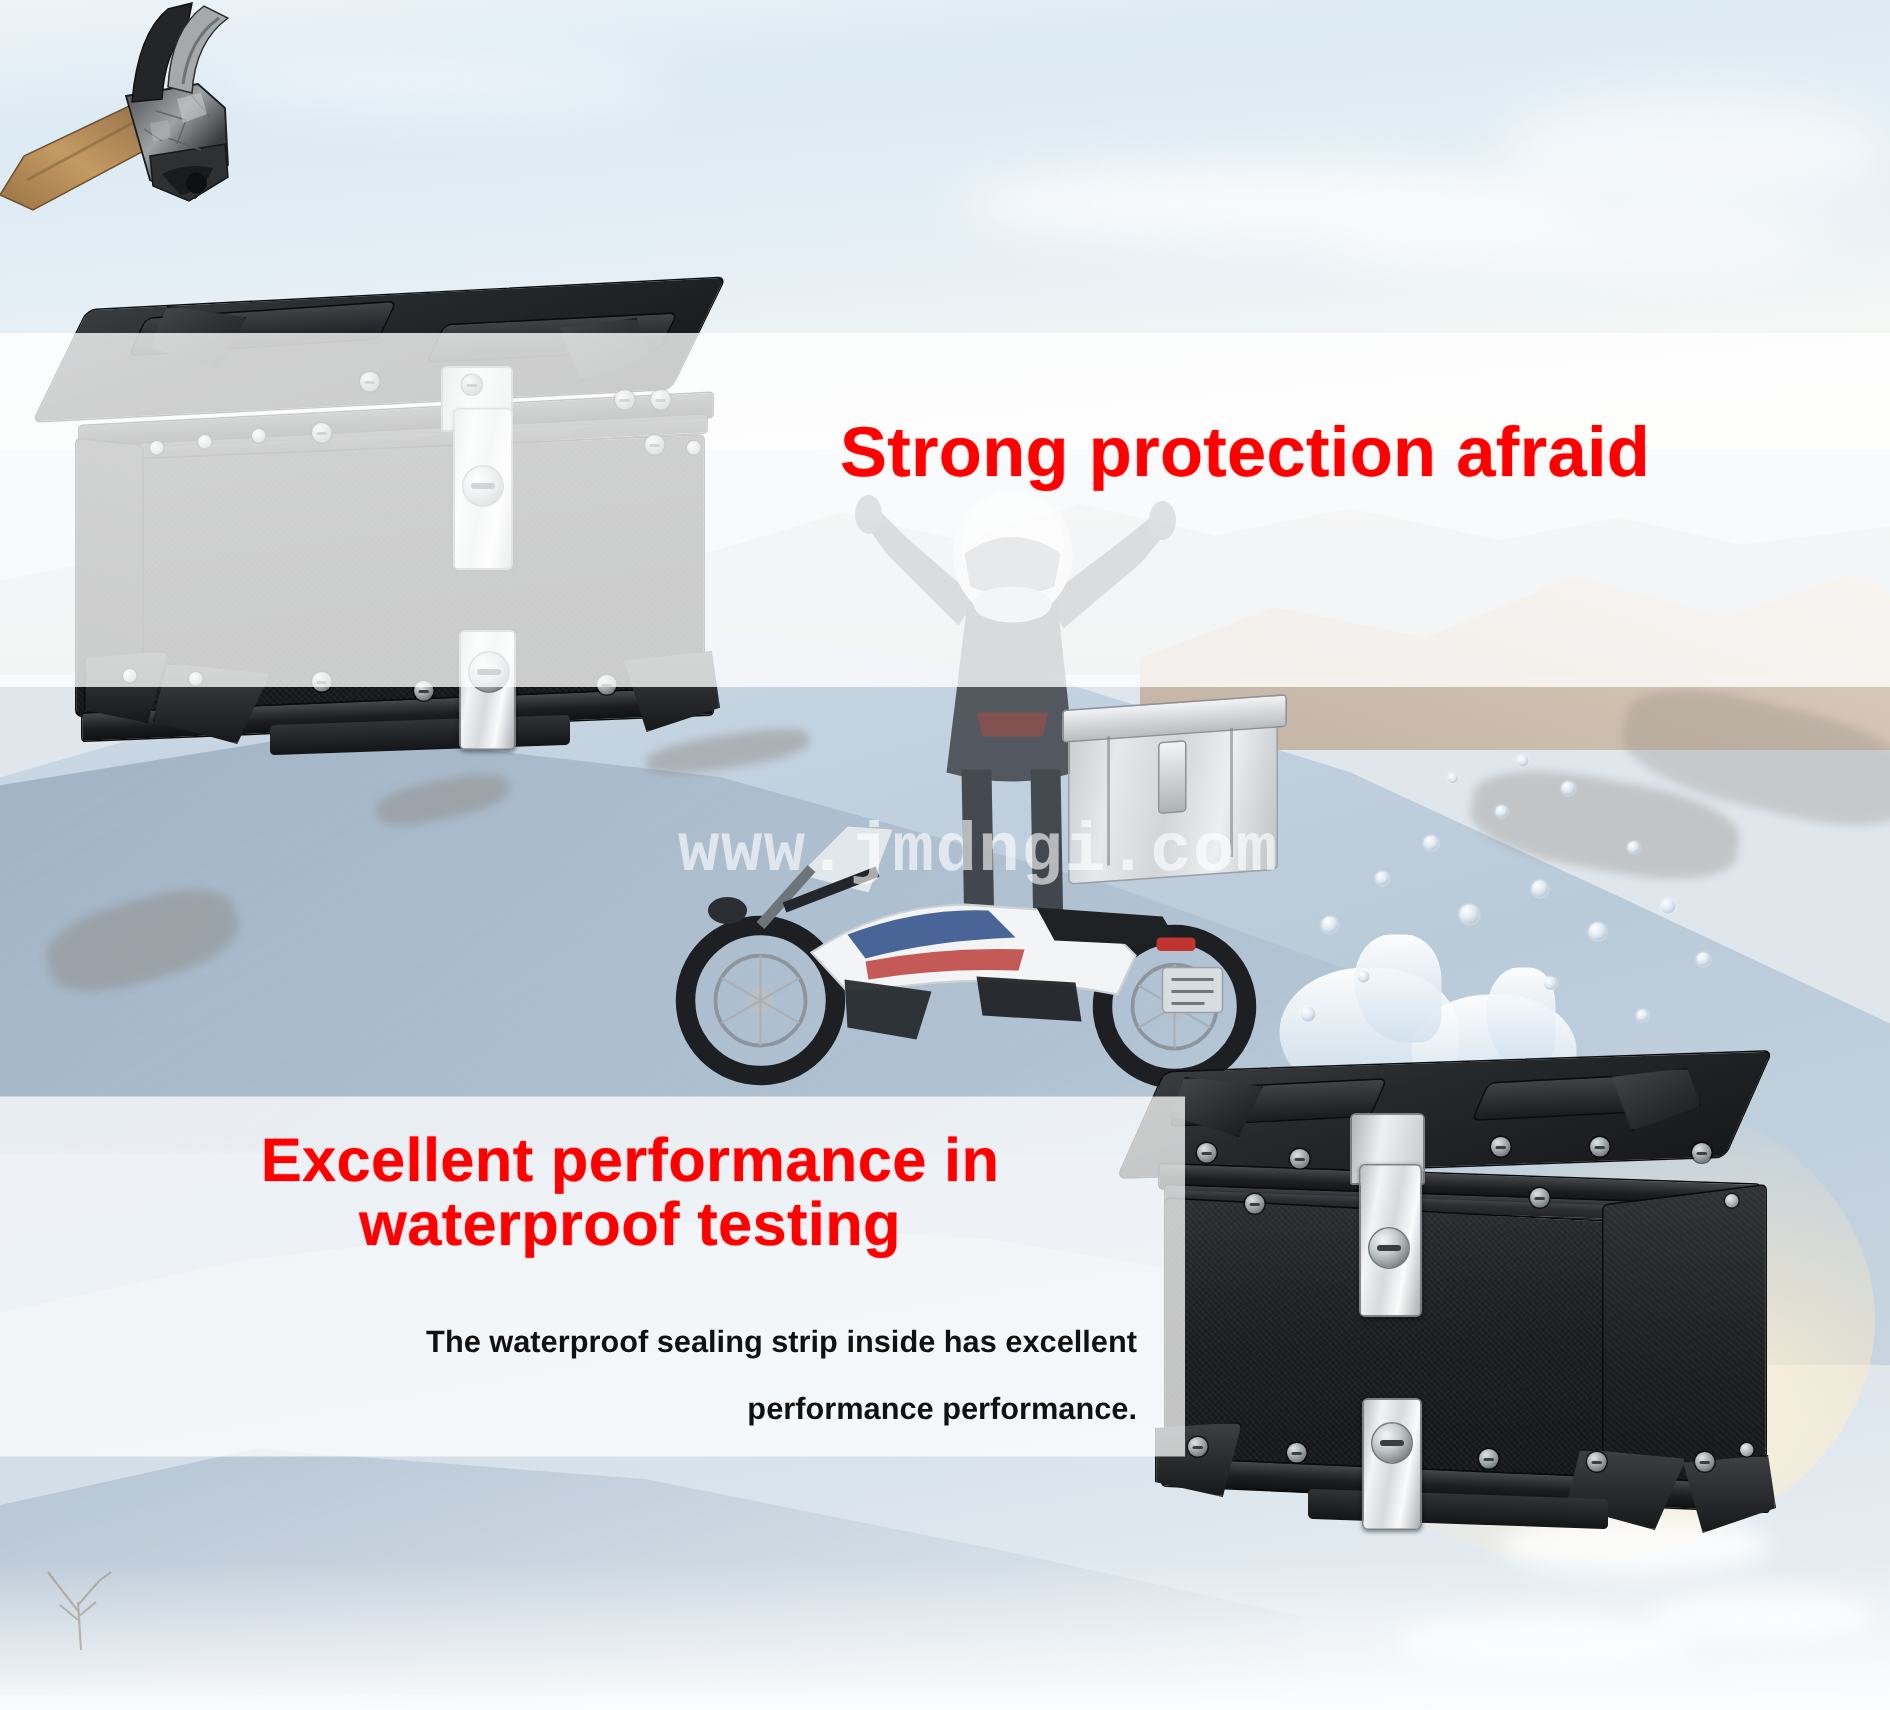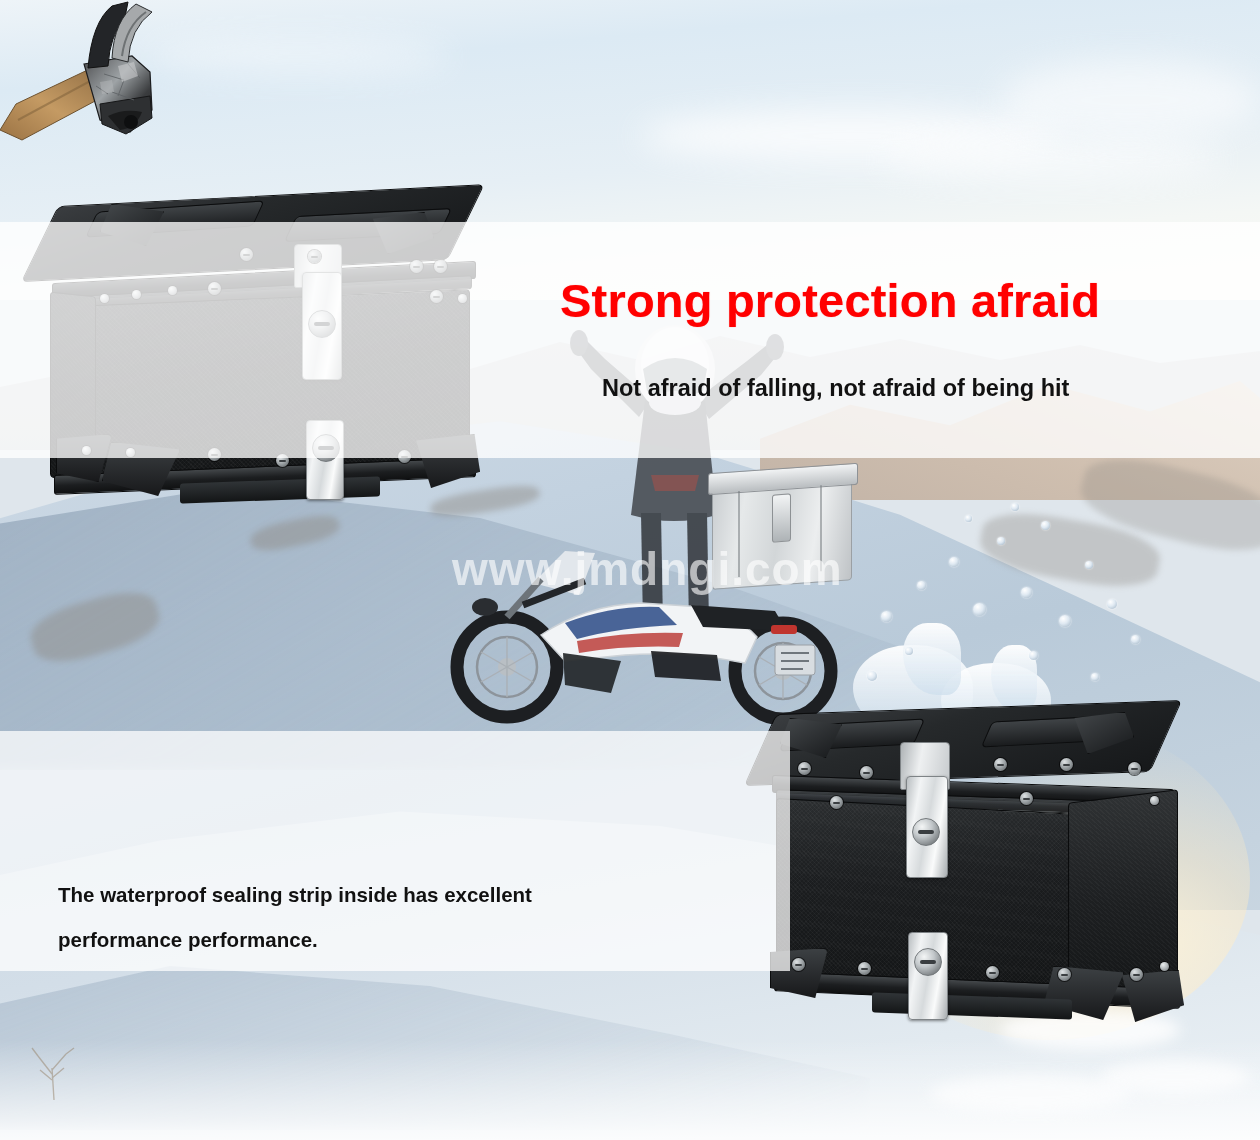--- a/index.html
+++ b/index.html
@@ -138,25 +138,25 @@
   .band-top{left:0;top:222px;width:1260px;height:236px;}
   .band-bottom{left:0;top:731px;width:790px;height:240px;background:rgba(255,255,255,.74);}
 
   .headline{position:absolute;color:#ff0000;font-weight:bold;letter-spacing:.2px;
     font-family:"Liberation Sans",sans-serif;line-height:1.06;
     text-shadow:0 0 1px rgba(255,0,0,.5);}
   .h-top{left:560px;top:276px;font-size:47px;}
   .sub-top{position:absolute;left:602px;top:375px;font-size:23.5px;font-weight:bold;color:#111;}
 
   .h-bot{left:110px;top:752px;font-size:41px;width:620px;text-align:center;}
-  .sub-bot{position:absolute;left:58px;top:872px;width:700px;text-align:left;
+  .sub-bot{position:absolute;left:58px;top:872px;width:700px;text-align:right;
     font-size:20.5px;font-weight:bold;color:#111;line-height:2.2;}
 
   .watermark{position:absolute;left:452px;top:542px;font-size:46px;font-weight:bold;
-    color:rgba(255,255,255,.62);letter-spacing:1px;font-family:Liberation Sans, sans-serif;}
+    color:rgba(255,255,255,.62);letter-spacing:1px;font-family:Liberation Mono, monospace;}
 </style>
 </head>
 <body>
 
 <div id="stage">
 
   <div class="photo">
 
     <div class="sky"></div>
     <div class="cloud c1"></div>
@@ -439,25 +439,28 @@
     <div class="screw" style="left:224px;top:266px;"></div>
     <div class="screw" style="left:296px;top:268px;"></div>
     <div class="screw" style="left:368px;top:268px;"></div>
     <div class="rivet" style="left:388px;top:96px;"></div>
     <div class="rivet" style="left:398px;top:262px;"></div>
   </div>
 
   <div class="band band-top"></div>
 
   <div class="headline h-top">Strong protection afraid</div>
-  <div class="sub-top">Not afraid of falling, not afraid of being hit</div>
 
   <div class="watermark">www.jmdngi.com</div>
 
   <div class="band band-bottom"></div>
 
+  <div class="headline h-bot">
+    <div>Excellent performance in</div>
+    <div>waterproof testing</div>
+  </div>
 
   <div class="sub-bot">
     <div>The waterproof sealing strip inside has excellent</div>
     <div>performance performance.</div>
   </div>
 
 </div>
 
 </body></html>

